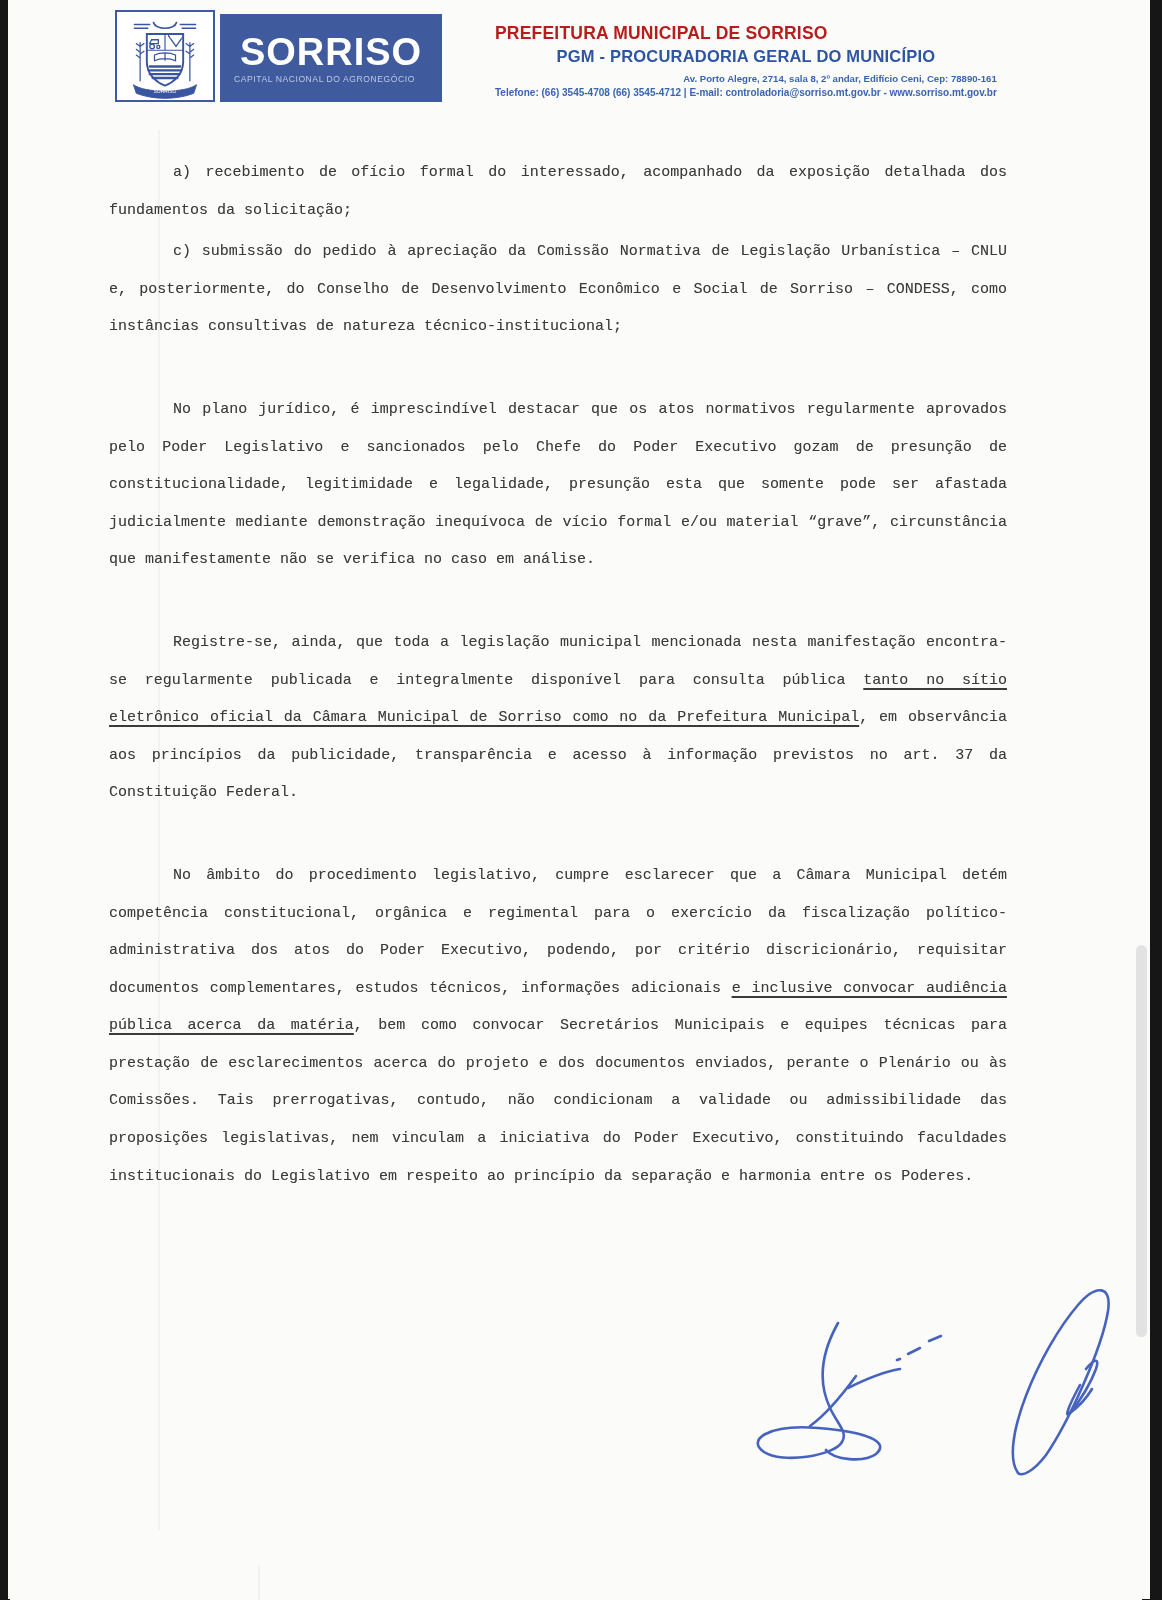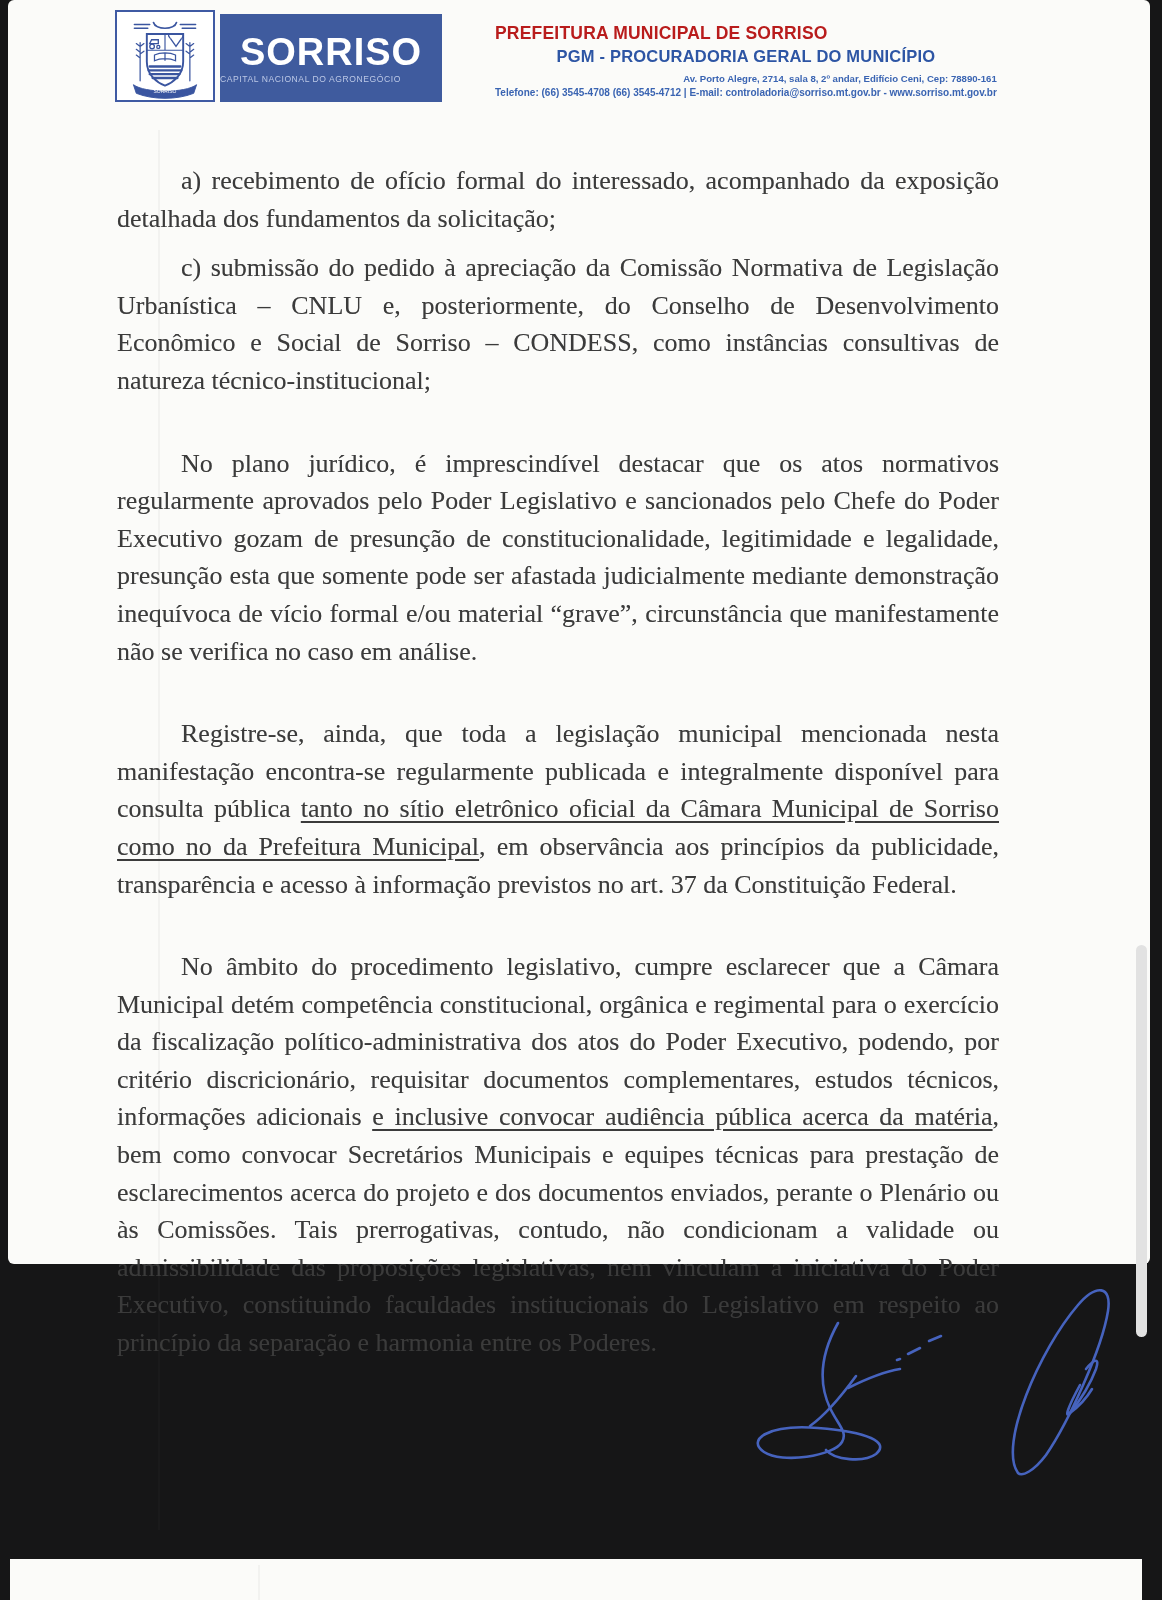--- a/index.html
+++ b/index.html
@@ -3,52 +3,52 @@
 <meta charset="utf-8">
 <style>
   html,body{margin:0;padding:0;}
   body{
     width:1162px;height:1600px;
     background:#161617;
     overflow:hidden;position:relative;
     font-family:"Liberation Sans", sans-serif;
   }
   .page{position:absolute;background:#fbfbf9;}
-  #page1{left:8px;top:0;width:1142px;height:1264px;border-radius:6px;}
+  #page1{left:8px;top:0;width:1142px;height:1599px;}
   #page2{left:10px;top:1559px;width:1132px;height:41px;}
   .fold-line{position:absolute;background:rgba(110,110,110,0.06);}
   
   .crest-box{
     position:absolute;left:107px;top:10px;width:100px;height:92px;
     background:#ffffff;border:2px solid #3f5aa3;box-sizing:border-box;
   }
   .logo-box{
     position:absolute;left:212px;top:14px;width:222px;height:88px;
     background:#3f5b9e;color:#fff;
     display:flex;flex-direction:column;align-items:center;justify-content:center;
   }
   .logo-word{
     font-size:38px;font-weight:800;letter-spacing:1px;line-height:38px;
     font-family:"Liberation Sans", sans-serif;
   }
   .logo-tagline{
     font-size:8.6px;letter-spacing:0.55px;color:#bcc8e6;margin-top:3px;
-    align-self:flex-start;
+    align-self:flex-start;padding-left:14px;
   }
   .org-block{position:absolute;left:487px;top:22px;}
   .org-line1{font-size:17.5px;font-weight:bold;color:#b91c1c;letter-spacing:0.2px;line-height:23px;}
   .org-line2{font-size:16.5px;font-weight:bold;color:#2d55a4;letter-spacing:0.2px;line-height:22px;text-align:center;}
   .org-addr{font-size:9.6px;font-weight:bold;color:#3a64b2;margin-top:5px;line-height:14px;text-align:right;}
   .org-tel{font-size:10px;font-weight:bold;color:#3a64b2;line-height:14px;}
   
   .content{position:absolute;left:97px;top:150px;width:906px;}
   .content p{
-    margin:12px;
-    font-family:Liberation Serif, serif;
-    font-size:26px;line-height:37.6px;
+    margin:4px;
+    font-family:Liberation Mono, monospace;
+    font-size:15px;line-height:37.6px;
     text-align:justify;text-indent:64px;
     color:#3b3b3b;
     text-shadow:0 0 0.5px rgba(60,60,60,0.35);
   }
   .content p.spaced{margin-top:45px;}
   .content span.u{
     text-decoration:underline;
     text-decoration-thickness:1.5px;
     text-underline-offset:4px;
   }

